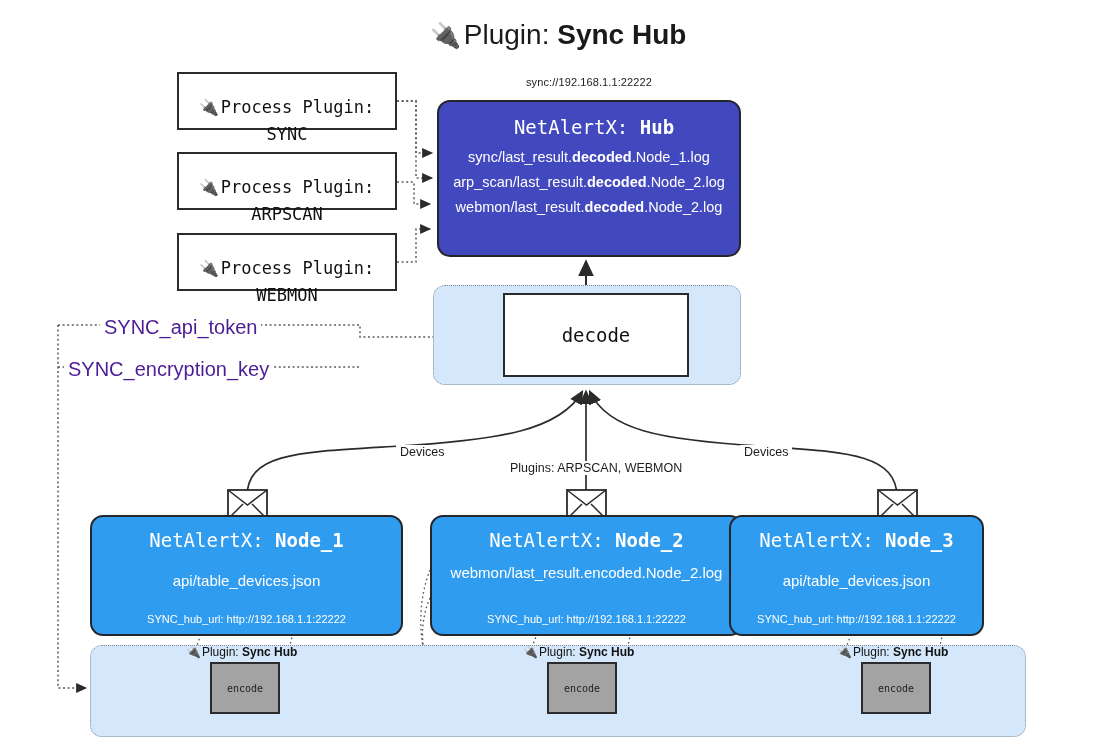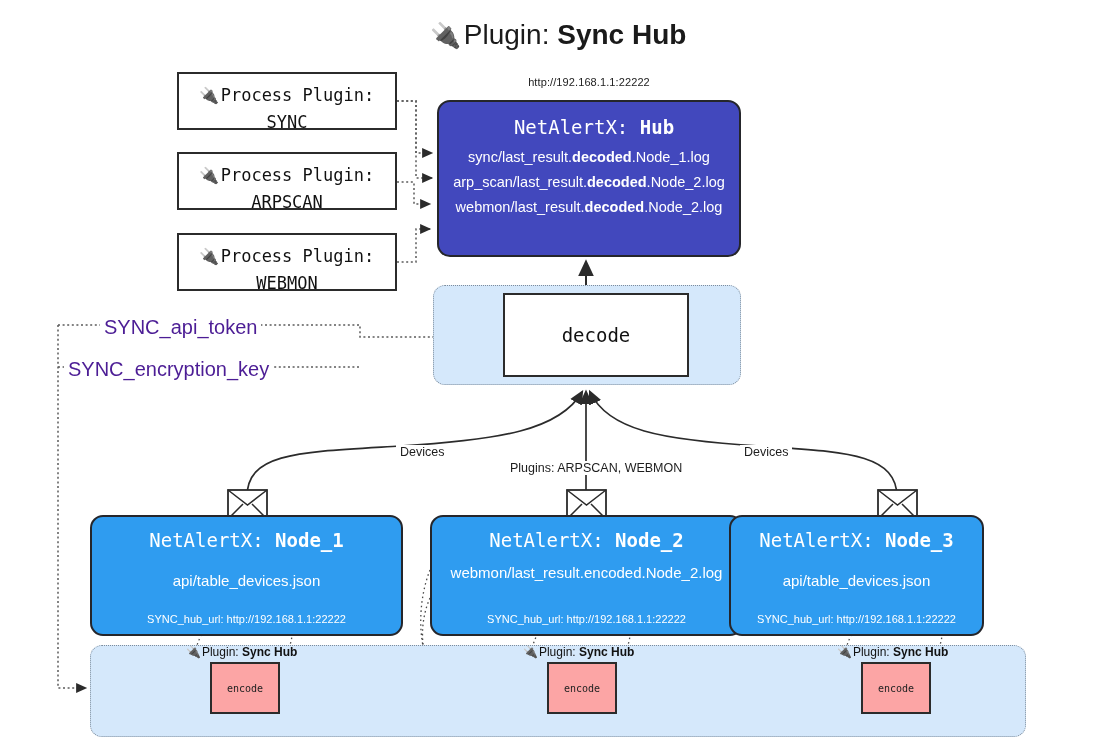--- a/index.html
+++ b/index.html
@@ -20,21 +20,21 @@
   #huburl{
     position:absolute;left:438px;top:76px;width:302px;text-align:center;
     font-size:11px;color:#222;letter-spacing:.1px;
   }
 
   
   .procbox{
     position:absolute;box-sizing:border-box;background:#fff;
     border:2.2px solid #2b2b2b;text-align:center;
     font-family:"DejaVu Sans Mono", monospace;font-size:17px;color:#111;
-    padding-top:8px;line-height:26px;
+    padding-top:20px;line-height:26px;
   }
   .procbox .plug{font-family:"Liberation Sans",sans-serif;font-size:16px;margin-right:1px;}
   .procbox .l2{display:block;}
 
   
   #hub{
     position:absolute;left:437px;top:100px;width:304px;height:157px;
     box-sizing:border-box;background:#4248bd;border:2.2px solid #25262b;
     border-radius:13px;color:#ffffff;
   }
@@ -94,21 +94,21 @@
 
   
   .envelope{position:absolute;width:41px;height:31px;}
 
   
   #band{
     position:absolute;left:90px;top:645px;width:936px;height:92px;
     box-sizing:border-box;background:#d5e8fb;border:1.6px dotted #7d8c9c;border-radius:12px;
   }
   .encbox{
-    position:absolute;box-sizing:border-box;width:70px;height:52px;background:#fca5a5;
+    position:absolute;box-sizing:border-box;width:70px;height:52px;background:#a3a3a3;
     border:2.2px solid #2b2b2b;display:flex;align-items:center;justify-content:center;
     font-family:"DejaVu Sans Mono", monospace;font-size:10px;color:#222;
   }
   .enclabel{
     position:absolute;font-size:12px;white-space:nowrap;color:#111;
   }
   .enclabel .plug{font-size:12px;margin-right:1px;}
   .enclabel b{font-weight:bold;}
 </style>
 </head>
@@ -161,21 +161,21 @@
     <path d="M430,570 C418,600 418,640 428,662" fill="none" stroke="#4a4a4a" stroke-width="1.3" stroke-dasharray="1.6,3"></path>
     <path d="M430,598 C420,620 420,650 430,668" fill="none" stroke="#4a4a4a" stroke-width="1.3" stroke-dasharray="1.6,3"></path>
 
     <path d="M897,530 C893,575 860,600 842,660 C833,678 850,688 866,688" fill="none" stroke="#4a4a4a" stroke-width="1.3" stroke-dasharray="1.6,3" marker-end="url(#ahs)"></path>
     <path d="M932,565 C942,610 950,640 931,660" fill="none" stroke="#4a4a4a" stroke-width="1.3" stroke-dasharray="1.6,3"></path>
   </svg>
 
   <div id="title">
     <span class="plug">🔌</span><span>Plugin: </span><span class="strong">Sync Hub</span>
   </div>
-  <div id="huburl">http://192.168.1.1:22222</div>
+  <div id="huburl">sync://192.168.1.1:22222</div>
 
   <div class="procbox" style="left:177px;top:72px;width:220px;height:58px;">
     <span class="plug">🔌</span><span>Process Plugin:</span>
     <span class="l2">SYNC</span>
   </div>
 
   <div class="procbox" style="left:177px;top:152px;width:220px;height:58px;">
     <span class="plug">🔌</span><span>Process Plugin:</span>
     <span class="l2">ARPSCAN</span>
   </div>

